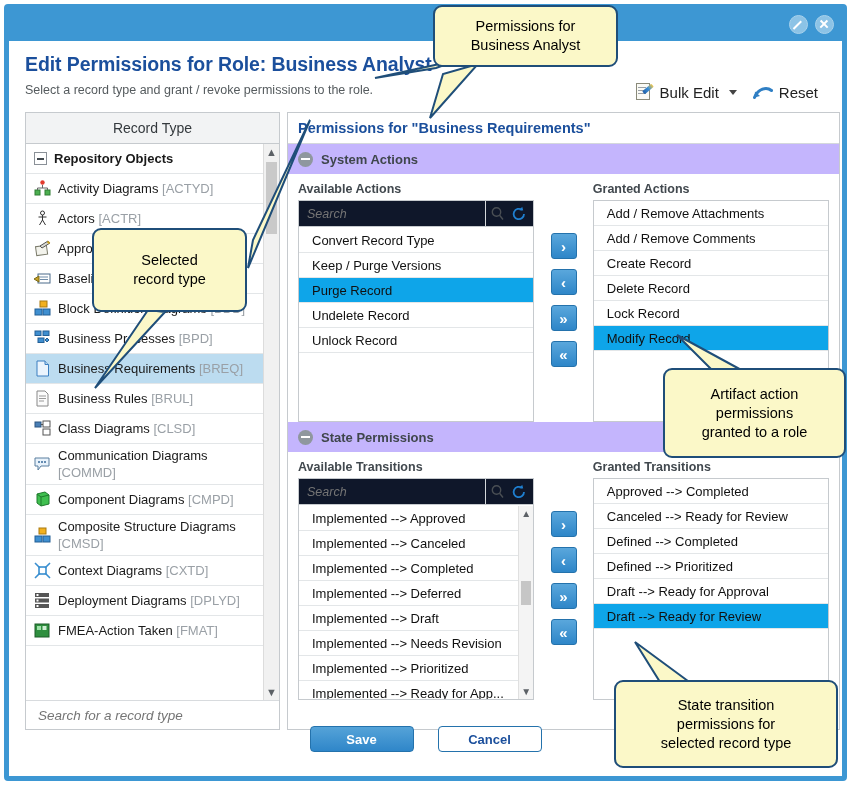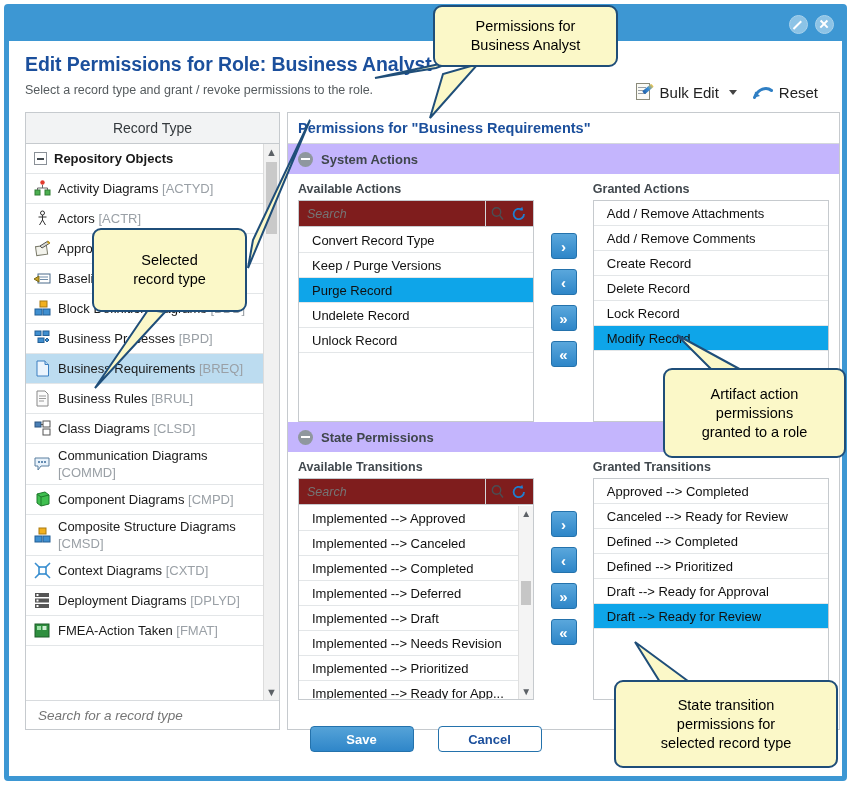--- a/index.html
+++ b/index.html
@@ -192,21 +192,21 @@
   .col-label {
     font-size: 12.5px; font-weight: bold; color: #41484e; margin-bottom: 4px;
   }
   .dual { display: flex; align-items: flex-start; }
   .lbox {
     width: 246px; border: 1px solid #c6cace; background: #fff;
     position: relative; height: 222px; overflow: hidden;
   }
   .search-row {
     height: 26px; display: flex; align-items: flex-start;
-    border-bottom: 1px solid #c6cace; background: #7f1d1d;
+    border-bottom: 1px solid #c6cace; background: #0f172a;
   }
   .search-row input {
     flex: 1; border: none; outline: none; padding: 0 8px; height: 100%;
     font-size: 12.5px; font-style: italic; color: #8d9398;
     font-family: "Liberation Sans", sans-serif; background: transparent;
   }
   .search-btns {
     display: flex; align-items: center; gap: 5px;
     padding: 0 6px 0 4px; border-left: 1px solid #d4d8db; height: 100%;
   }

